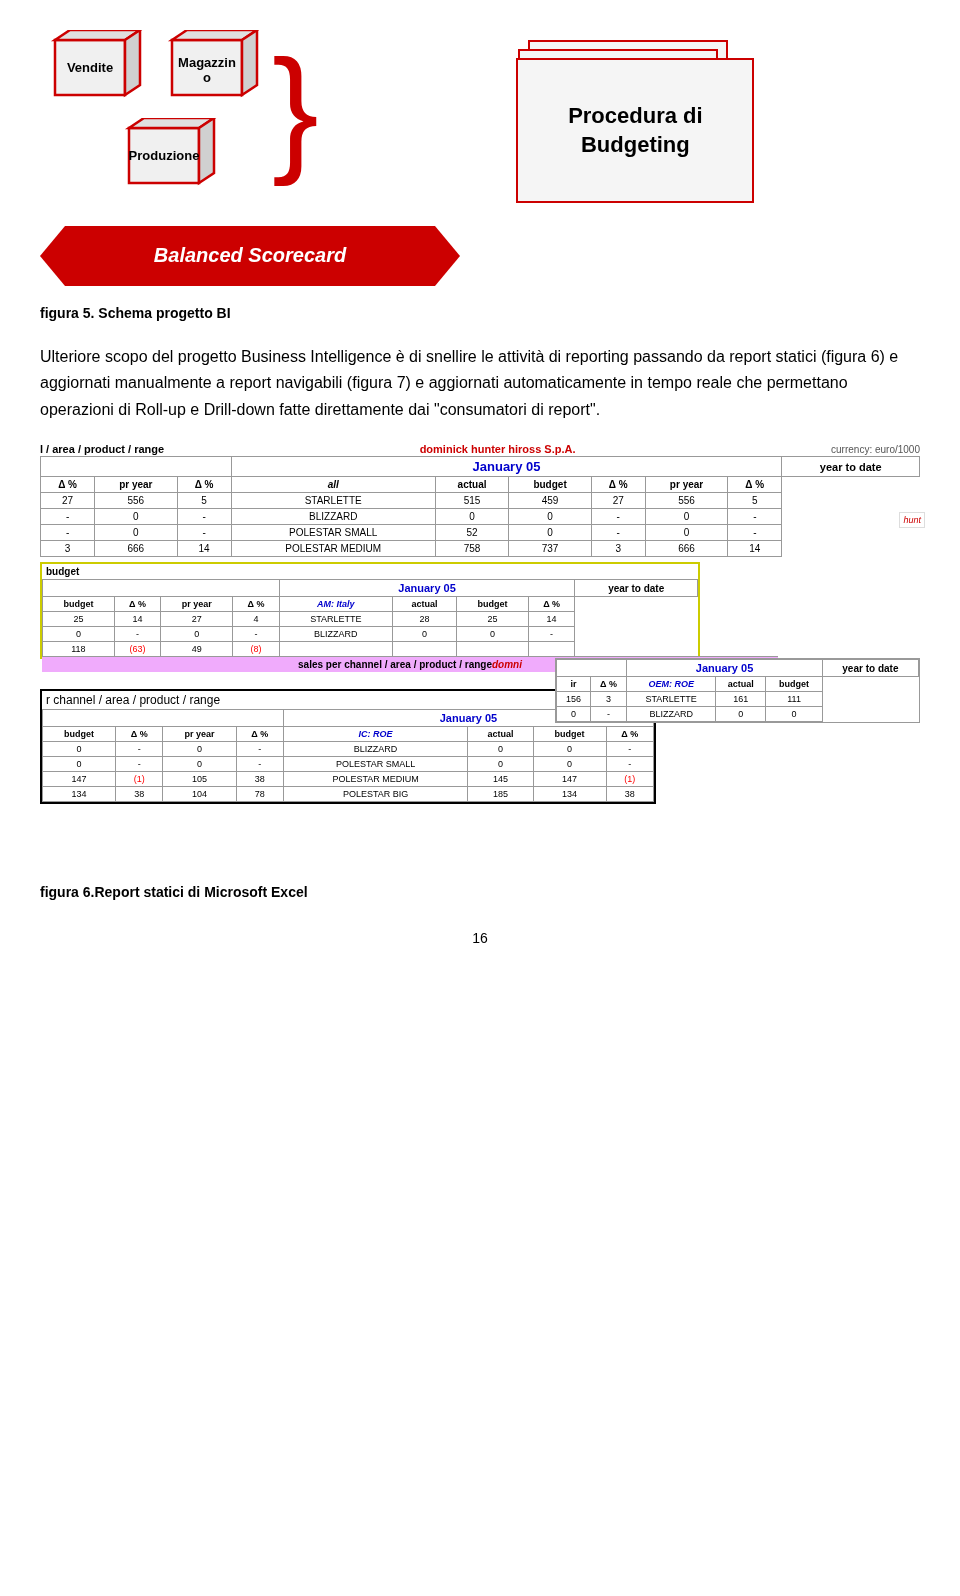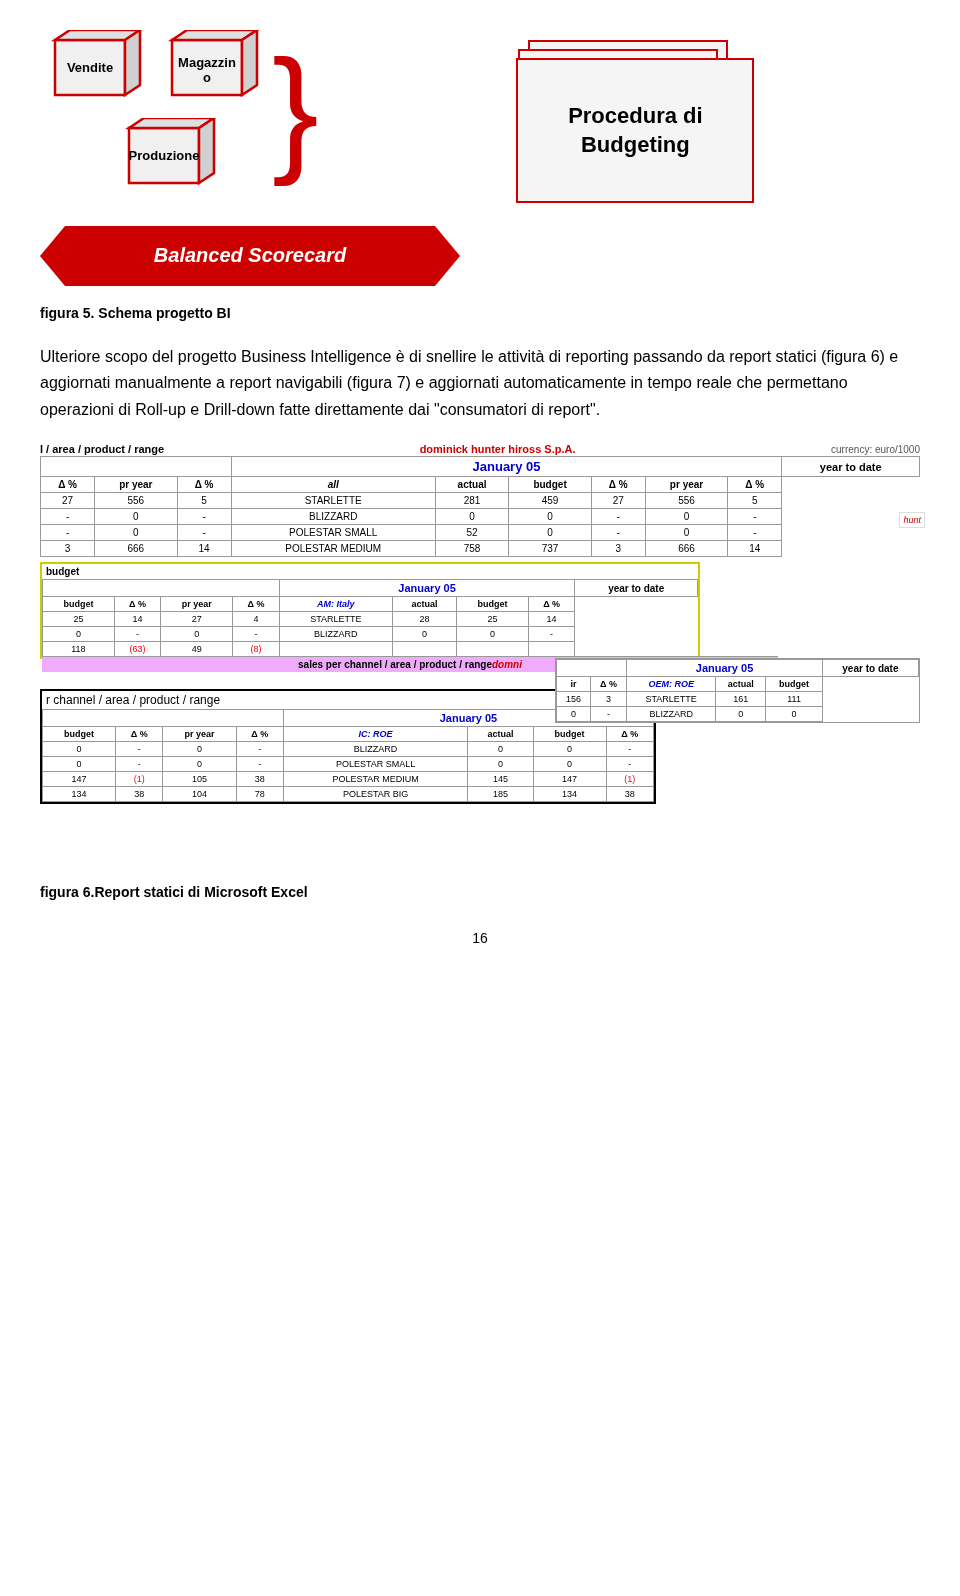--- a/index.html
+++ b/index.html
@@ -160,21 +160,21 @@
           <th>pr year</th>
           <th>Δ %</th>
         </tr>
       </thead>
       <tbody>
         <tr>
           <td>27</td>
             <td>556</td>
             <td>5</td>
           <td>STARLETTE</td>
-            <td>281</td>
+            <td>515</td>
             <td>459</td>
             <td>27</td>
             <td>556</td>
             <td>5</td>
         </tr>
         <tr>
           <td>-</td>
             <td>0</td>
             <td>-</td>
           <td>BLIZZARD</td>

